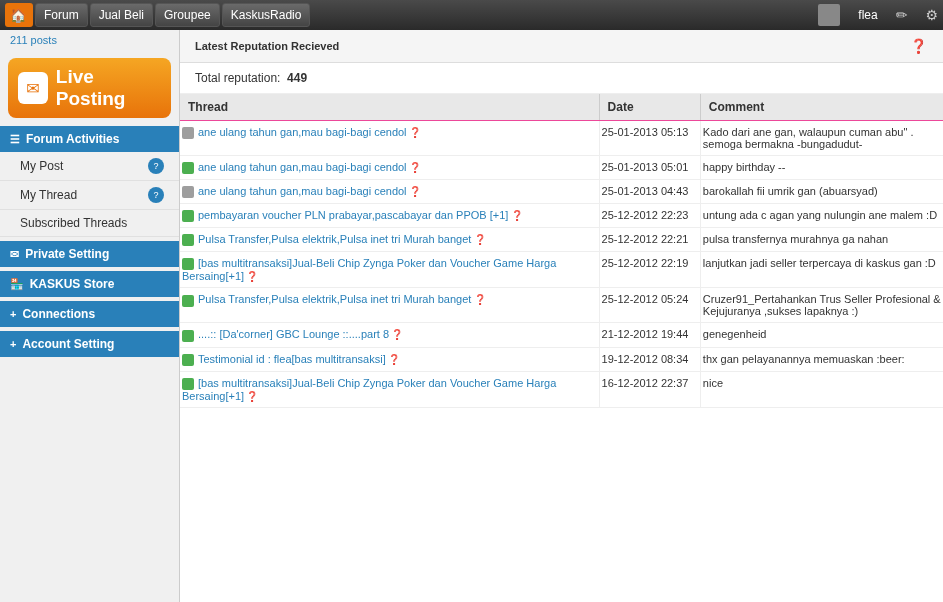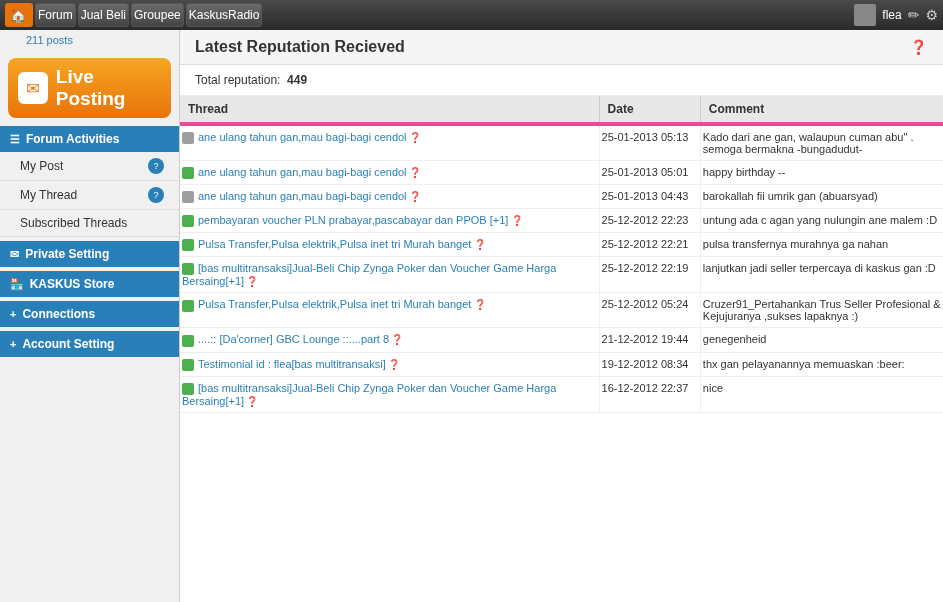--- a/index.html
+++ b/index.html
@@ -23,31 +23,31 @@
       cursor: pointer;
       display: flex;
       align-items: center;
       justify-content: center;
       border-radius: 3px;
     }
     .top-nav-btn {
       background: linear-gradient(to bottom, #6a6a6a, #444);
       color: white;
       border: 1px solid #555;
-      padding: 3px 2px;
+      padding: 3px 8px;
       height: 24px;
       cursor: pointer;
       border-radius: 3px;
       font-size: 12px;
     }
     .top-nav-right {
       margin-left: auto;
       display: flex;
       align-items: center;
-      gap: 6px;
+      gap: 18px;
     }
     .top-nav-avatar {
       width: 22px;
       height: 22px;
       background: #aaa;
       border-radius: 2px;
     }
     .top-nav-username { color: white; font-size: 12px; }
     .top-nav-icon-btn {
       background: none;
@@ -138,21 +138,21 @@
 
     .content-header {
       background: #f5f5f5;
       border-bottom: 1px solid #ddd;
       padding: 8px 15px;
       display: flex;
       align-items: center;
       justify-content: space-between;
     }
     .content-title {
-      font-size: 16px;
+      font-size: 11px;
       font-weight: bold;
       color: #333;
     }
     .help-icon {
       color: #999;
       font-size: 14px;
       cursor: pointer;
     }
 
     .reputation-summary {
@@ -167,21 +167,21 @@
     .rep-table {
       width: 100%;
       border-collapse: collapse;
     }
     .rep-table th {
       background: #e8e8e8;
       padding: 6px 8px;
       text-align: left;
       font-size: 12px;
       color: #333;
-      border-bottom: 4px solid #ec4899;
+      border-bottom: 1px solid #ec4899;
       border-right: 1px solid #ccc;
     }
     .rep-table th:last-child { border-right: none; }
     .rep-table td {
       padding: 5px 2px;
       border-bottom: 1px solid #eee;
       border-right: 1px solid #eee;
       vertical-align: top;
       font-size: 11px;
       color: #333;
@@ -210,21 +210,21 @@
       font-size: 10px;
       cursor: pointer;
     }
 
     .thread-cell { max-width: 380px; }
     .date-cell { white-space: nowrap; color: #555; }
     .comment-cell { max-width: 220px; color: #333; }
 
     
     .posts-count-area {
-      padding: 4px 26px;
+      padding: 4px 10px;
       font-size: 11px;
       color: #2980b9;
       cursor: pointer;
     }
   </style>
 </head>
 <body>
 
 <div class="top-nav">
   <button class="top-nav-home">🏠</button>

